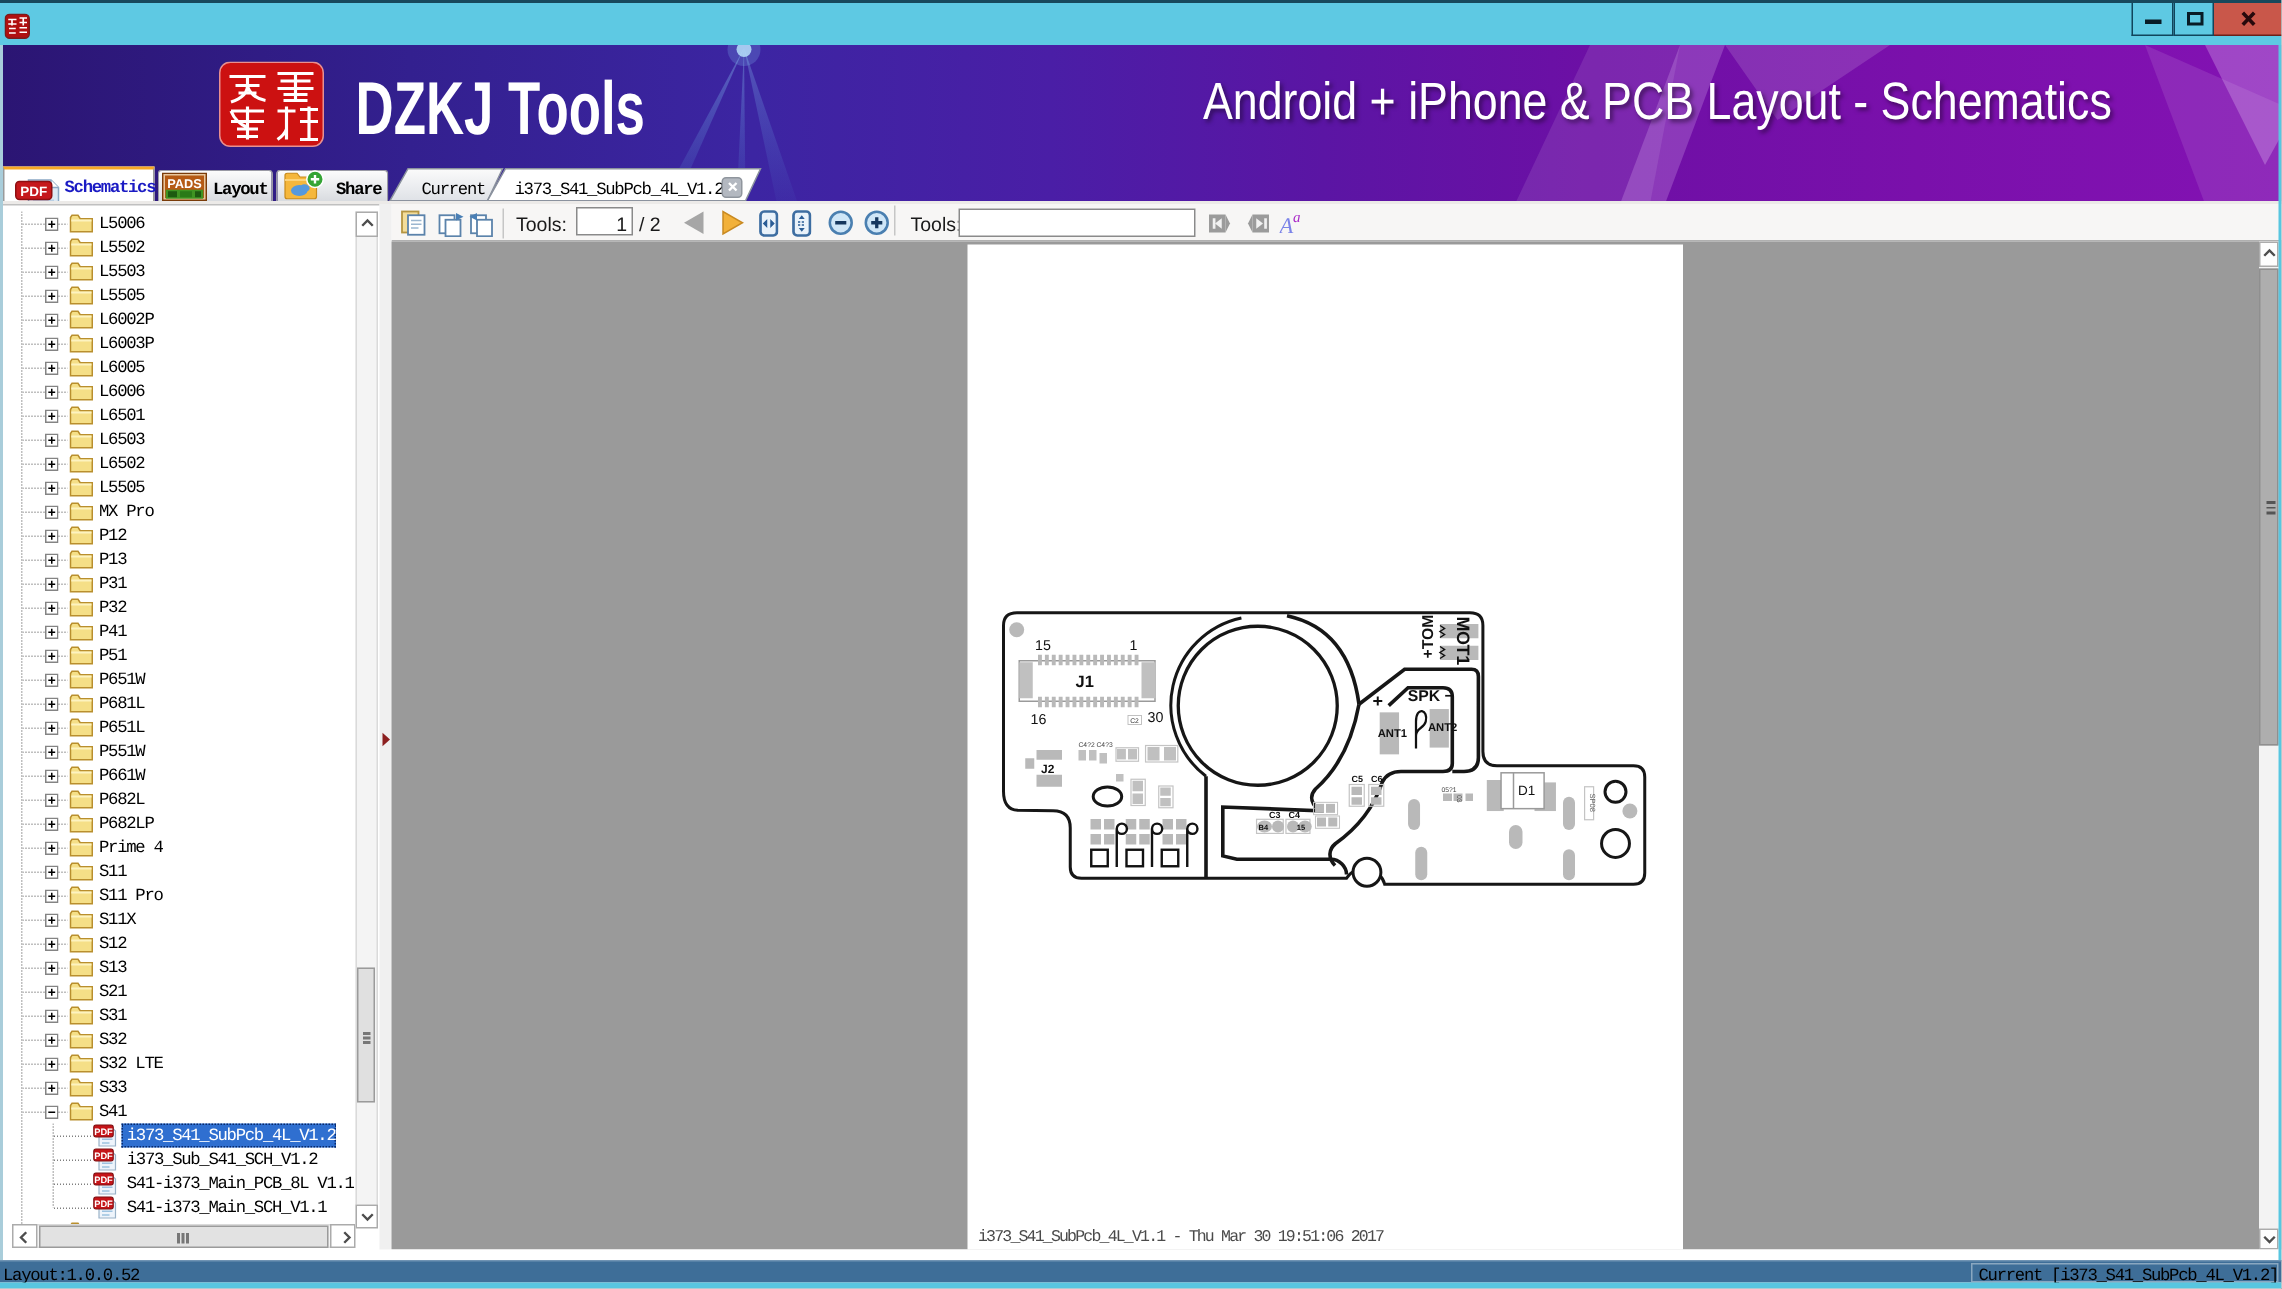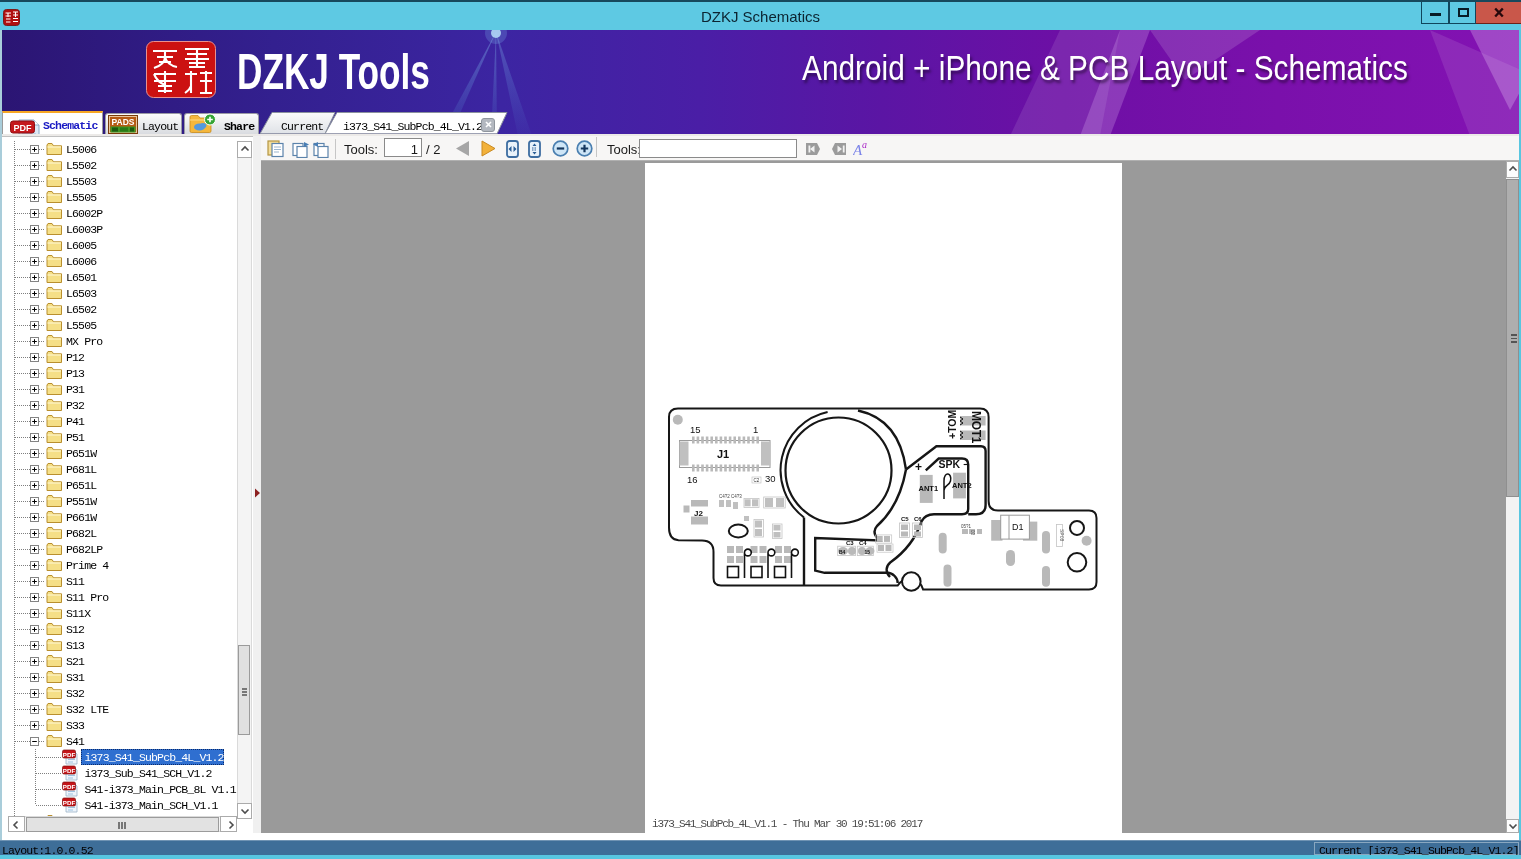--- a/index.html
+++ b/index.html
@@ -12,21 +12,20 @@
 <body>
 
 <div class="abs" style="left:0;top:0;width:1521px;height:30px;background:#5ec9e3;border-top:2px solid #17485c">
   <svg class="abs" style="left:2.5px;top:7px" width="17" height="17" viewBox="0 0 17 17">
     <rect x="0.5" y="0.5" width="16" height="16" rx="3" fill="#b01010" stroke="#7c1b1b"></rect>
     <g stroke="#fff" stroke-width="1.1" fill="none">
       <path d="M2.5 4 H8 M2.5 7 H8 M5 4 V8 M3 10 L7.5 10 M3 13 H7.5"></path>
       <path d="M10 3 H15 M10 6 H15 M12.5 3 V8 M10 9.5 H15 M10 12.5 H15"></path>
     </g>
   </svg>
-  <div class="abs" style="left:0;right:0;top:6px;text-align:center;font-size:15px;color:#0c2431">DZKJ Schematics</div>
 
   <div class="abs" style="left:1421px;top:0;width:28px;height:21.5px;background:#5ec9e3;border:1px solid #10455c;border-top:none">
     <div class="abs" style="left:8px;top:11px;width:11px;height:3px;background:#081c26"></div>
   </div>
   <div class="abs" style="left:1449px;top:0;width:27px;height:21.5px;background:#5ec9e3;border:1px solid #10455c;border-top:none">
     <div class="abs" style="left:8px;top:5.5px;width:11px;height:9px;border:2px solid #081c26"></div>
   </div>
   <div class="abs" style="left:1476px;top:0;width:45px;height:21.5px;background:#c9574a;border-bottom:1px solid #6e2018">
     <svg class="abs" style="left:17.5px;top:5px" width="10" height="11" viewBox="0 0 10 11">
       <path d="M1.2 1.5 L8.8 9.5 M8.8 1.5 L1.2 9.5" stroke="#27090c" stroke-width="2.4"></path>
@@ -80,33 +79,33 @@
 <div class="abs" style="left:802px;top:18.3px;font-size:35px;color:#fff;text-shadow:2px 2.5px 3px rgba(20,5,30,0.55);transform:scaleX(0.852);transform-origin:left top;white-space:pre">Android + iPhone &amp; PCB Layout - Schematics</div>
 
 <div class="abs" style="left:2px;top:80.5px;width:101px;height:25.5px;background:#fff;border:1px solid #9a9a9a;border-bottom:none;border-top:2.5px solid #f7a724">
 <svg class="abs" style="left:7px;top:5px" width="33" height="22" viewBox="0 0 33 22">
 <path d="M9 2 H24 L29 7 V21 H9 Z" fill="#dce9f5" stroke="#8aa8c5" stroke-width="1"></path>
 <path d="M24 2 L24 7 L29 7" fill="#fff" stroke="#8aa8c5" stroke-width="1"></path>
 <path d="M12 16 H26" stroke="#b9cfe4" stroke-width="2"></path>
 <rect x="0.5" y="3" width="24" height="12" rx="2.5" fill="#c5181c" stroke="#8e0f12" stroke-width="1"></rect>
 <text x="12.5" y="12.5" font-size="9" font-weight="bold" fill="#fff" text-anchor="middle" font-family="Liberation Sans, sans-serif">PDF</text>
 </svg>
-<div class="tl" style="left:40px;top:5.5px;color:#1b1bc4;font-weight:bold">Schematic</div>
+<div class="tl" style="left:40px;top:5.5px;color:#1b1bc4;font-weight:bold">Schematics</div>
 </div>
 <div class="abs" style="left:104.5px;top:82.5px;width:77.5px;height:23.5px;background:linear-gradient(#fcfcfc,#d5d8dd);border:1px solid #9a9aa5;border-bottom:none;border-radius:3px 3px 0 0"></div>
 <svg class="abs" style="left:108px;top:84.5px" width="30" height="19" viewBox="0 0 30 19">
 <rect x="0.5" y="0.5" width="29" height="18" fill="#b55a14" stroke="#7a3c0a"></rect>
 <rect x="1.5" y="1.5" width="27" height="16" fill="none" stroke="#e8c79e" stroke-width="1"></rect>
 <text x="15" y="10" font-size="8.5" font-weight="bold" fill="#fff" text-anchor="middle" font-family="Liberation Sans, sans-serif">PADS</text>
 <rect x="2.5" y="11.5" width="25" height="6" fill="#3f9422"></rect>
 <rect x="4" y="12.5" width="6" height="4" fill="#1d5a10"></rect>
 <rect x="12" y="12.5" width="8" height="4" fill="#2a7a18"></rect>
 <rect x="22" y="12.5" width="4" height="4" fill="#1d5a10"></rect>
 </svg>
-<div class="tl" style="left:142px;top:89px;font-weight:normal">Layout</div>
+<div class="tl" style="left:142px;top:89px;font-weight:bold">Layout</div>
 <div class="abs" style="left:184px;top:82.5px;width:75px;height:23.5px;background:linear-gradient(#fcfcfc,#d5d8dd);border:1px solid #9a9aa5;border-bottom:none;border-radius:3px 3px 0 0"></div>
 <svg class="abs" style="left:189px;top:83px" width="28" height="21" viewBox="0 0 28 21">
 <path d="M1 4 Q1 2.5 2.5 2.5 H9 L11 5 H20.5 Q22 5 22 6.5 V18 Q22 19.5 20.5 19.5 H2.5 Q1 19.5 1 18 Z" fill="#f5b73c" stroke="#c88a1a" stroke-width="0.8"></path>
 <path d="M1 7 H22" stroke="#fcd37a" stroke-width="1.2"></path>
 <ellipse cx="10.5" cy="14" rx="5.5" ry="3.6" fill="#5599dd"></ellipse>
 <ellipse cx="14" cy="12.5" rx="3.4" ry="2.6" fill="#5599dd"></ellipse>
 <circle cx="21" cy="6.5" r="5.5" fill="#35a435" stroke="#fff" stroke-width="1"></circle>
 <path d="M18.2 6.5 H23.8 M21 3.7 V9.3" stroke="#fff" stroke-width="1.6"></path>
 </svg>
 <div class="tl" style="left:224px;top:89px;font-weight:bold">Share</div>

